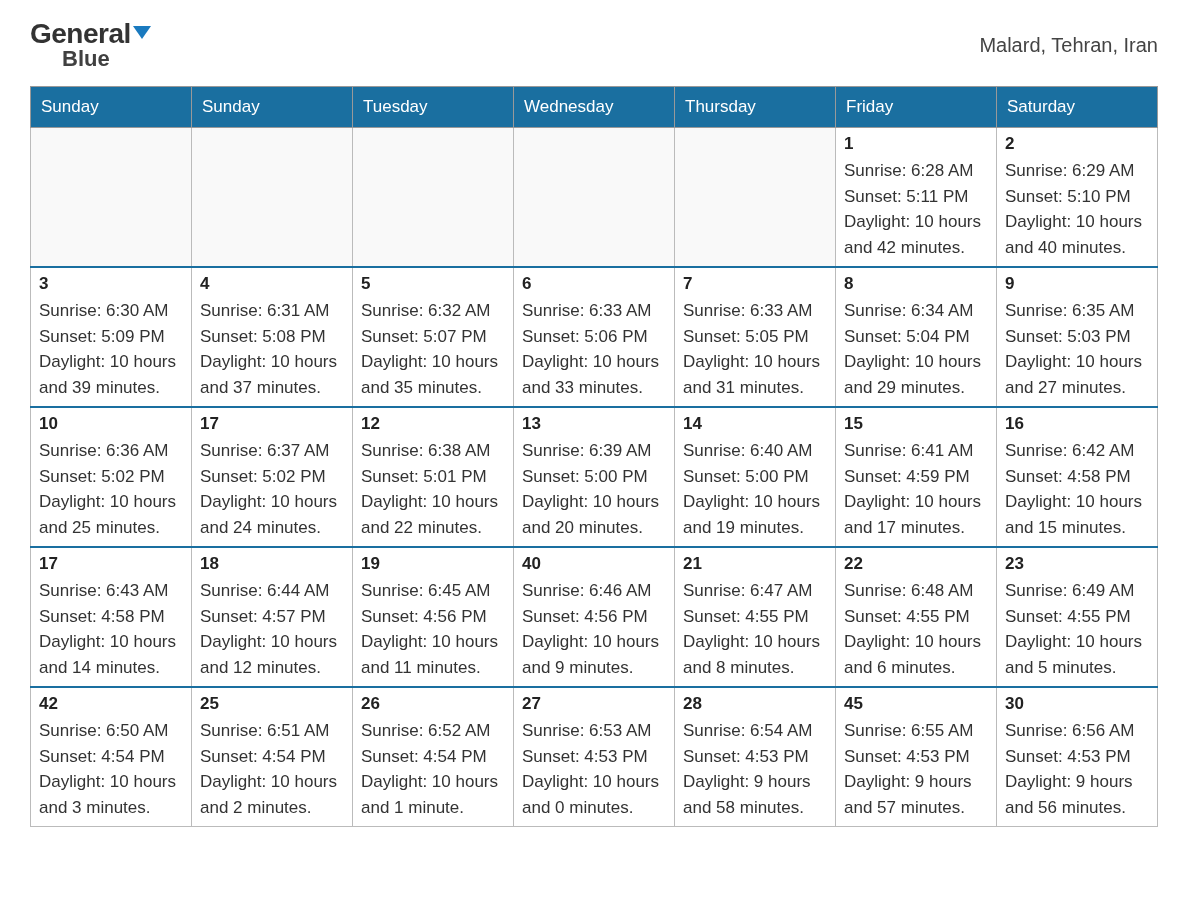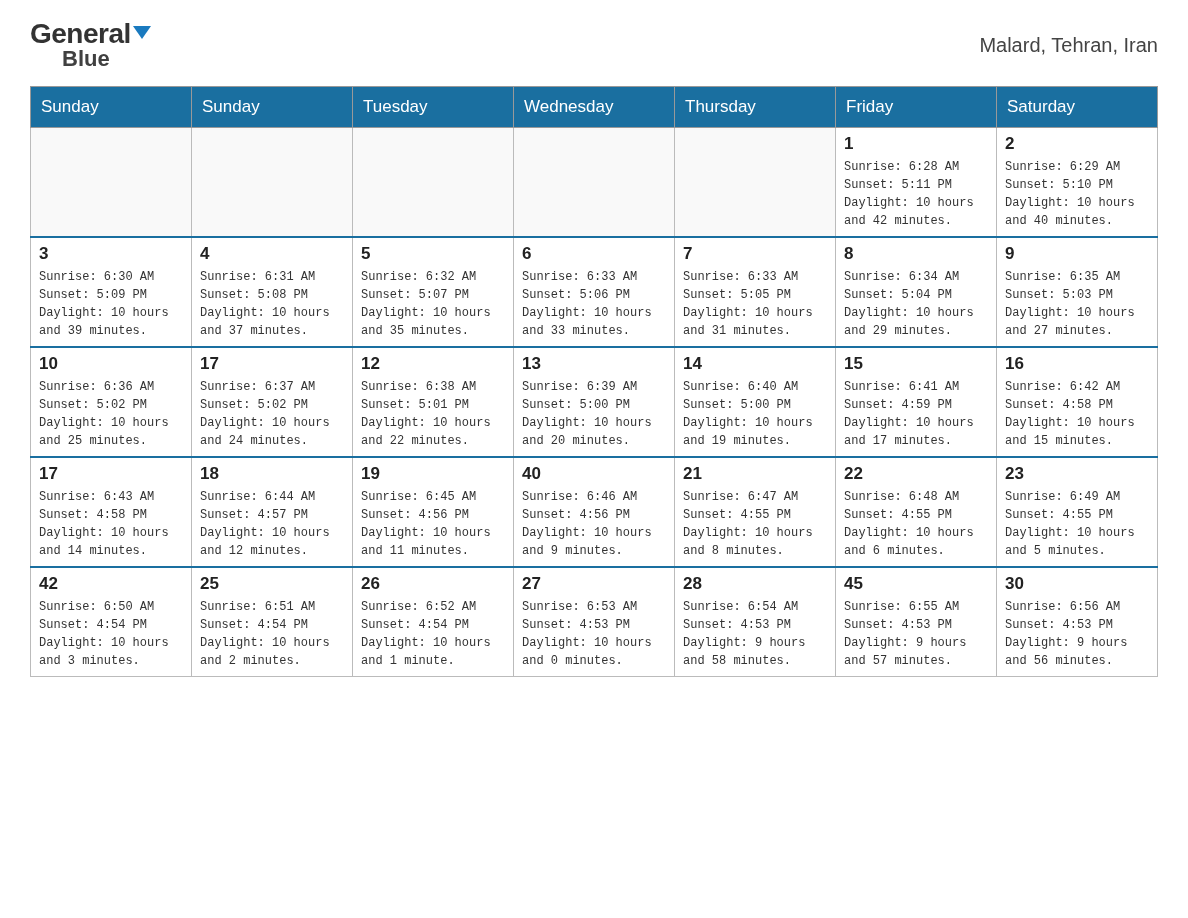--- a/index.html
+++ b/index.html
@@ -81,24 +81,23 @@
       background: #f9f9f9;
     }
     .day-number {
       font-size: 17px;
       font-weight: bold;
       color: #222;
       margin-bottom: 4px;
       display: block;
     }
     .day-info {
-      font-size: 12px;
+      font-size: 17px;
       color: #333;
       line-height: 1.5;
-      font-family: Liberation Mono, monospace;
     }
     .row-top td {
       border-top: 2px solid #1a6fa0;
     }
   </style>
 </head>
 <body>
 
 <div class="header">
   <div class="logo">

